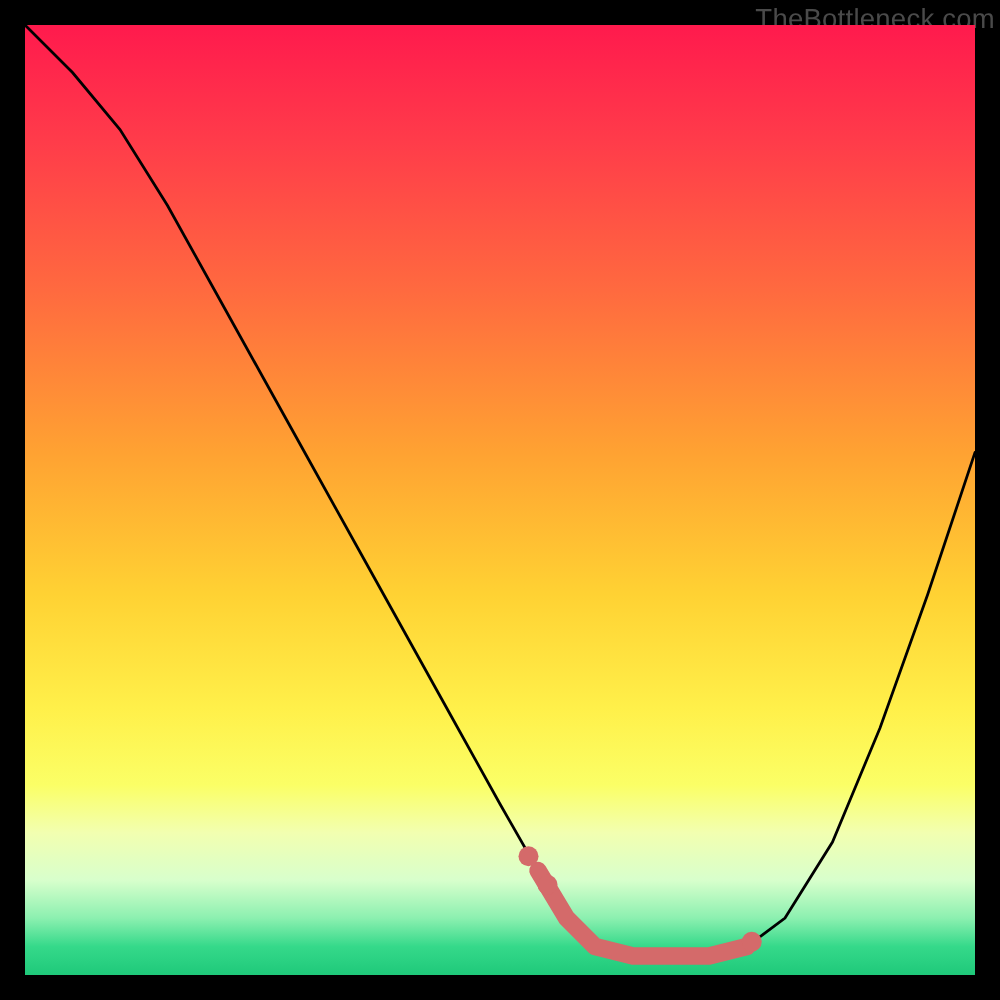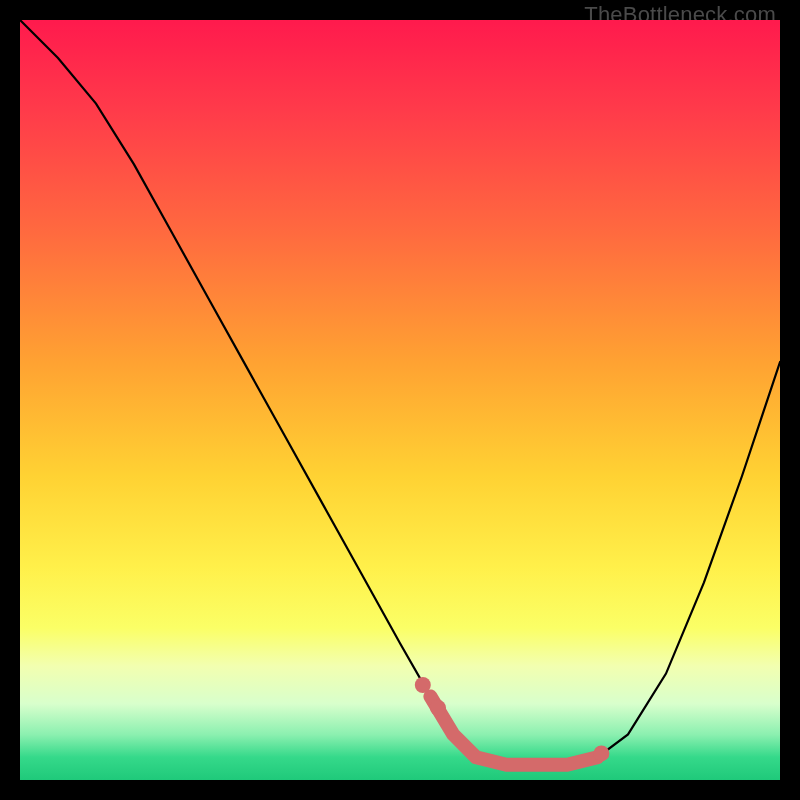--- a/index.html
+++ b/index.html
@@ -36,21 +36,21 @@
       #f2ffb0 85%,
       #d8ffcc 90%,
       #8cf0b0 94%,
       #35d98a 97%,
       #1fc97a 100%
     );
   }
   .watermark {
     position: absolute;
     top: 2px;
-    right: 24px;
+    right: 4px;
     color: #4a4a4a;
     font-size: 22px;
     letter-spacing: 0.2px;
     user-select: none;
   }
   svg.curve {
     position: absolute;
     left: 0;
     top: 0;
     width: 760px;

